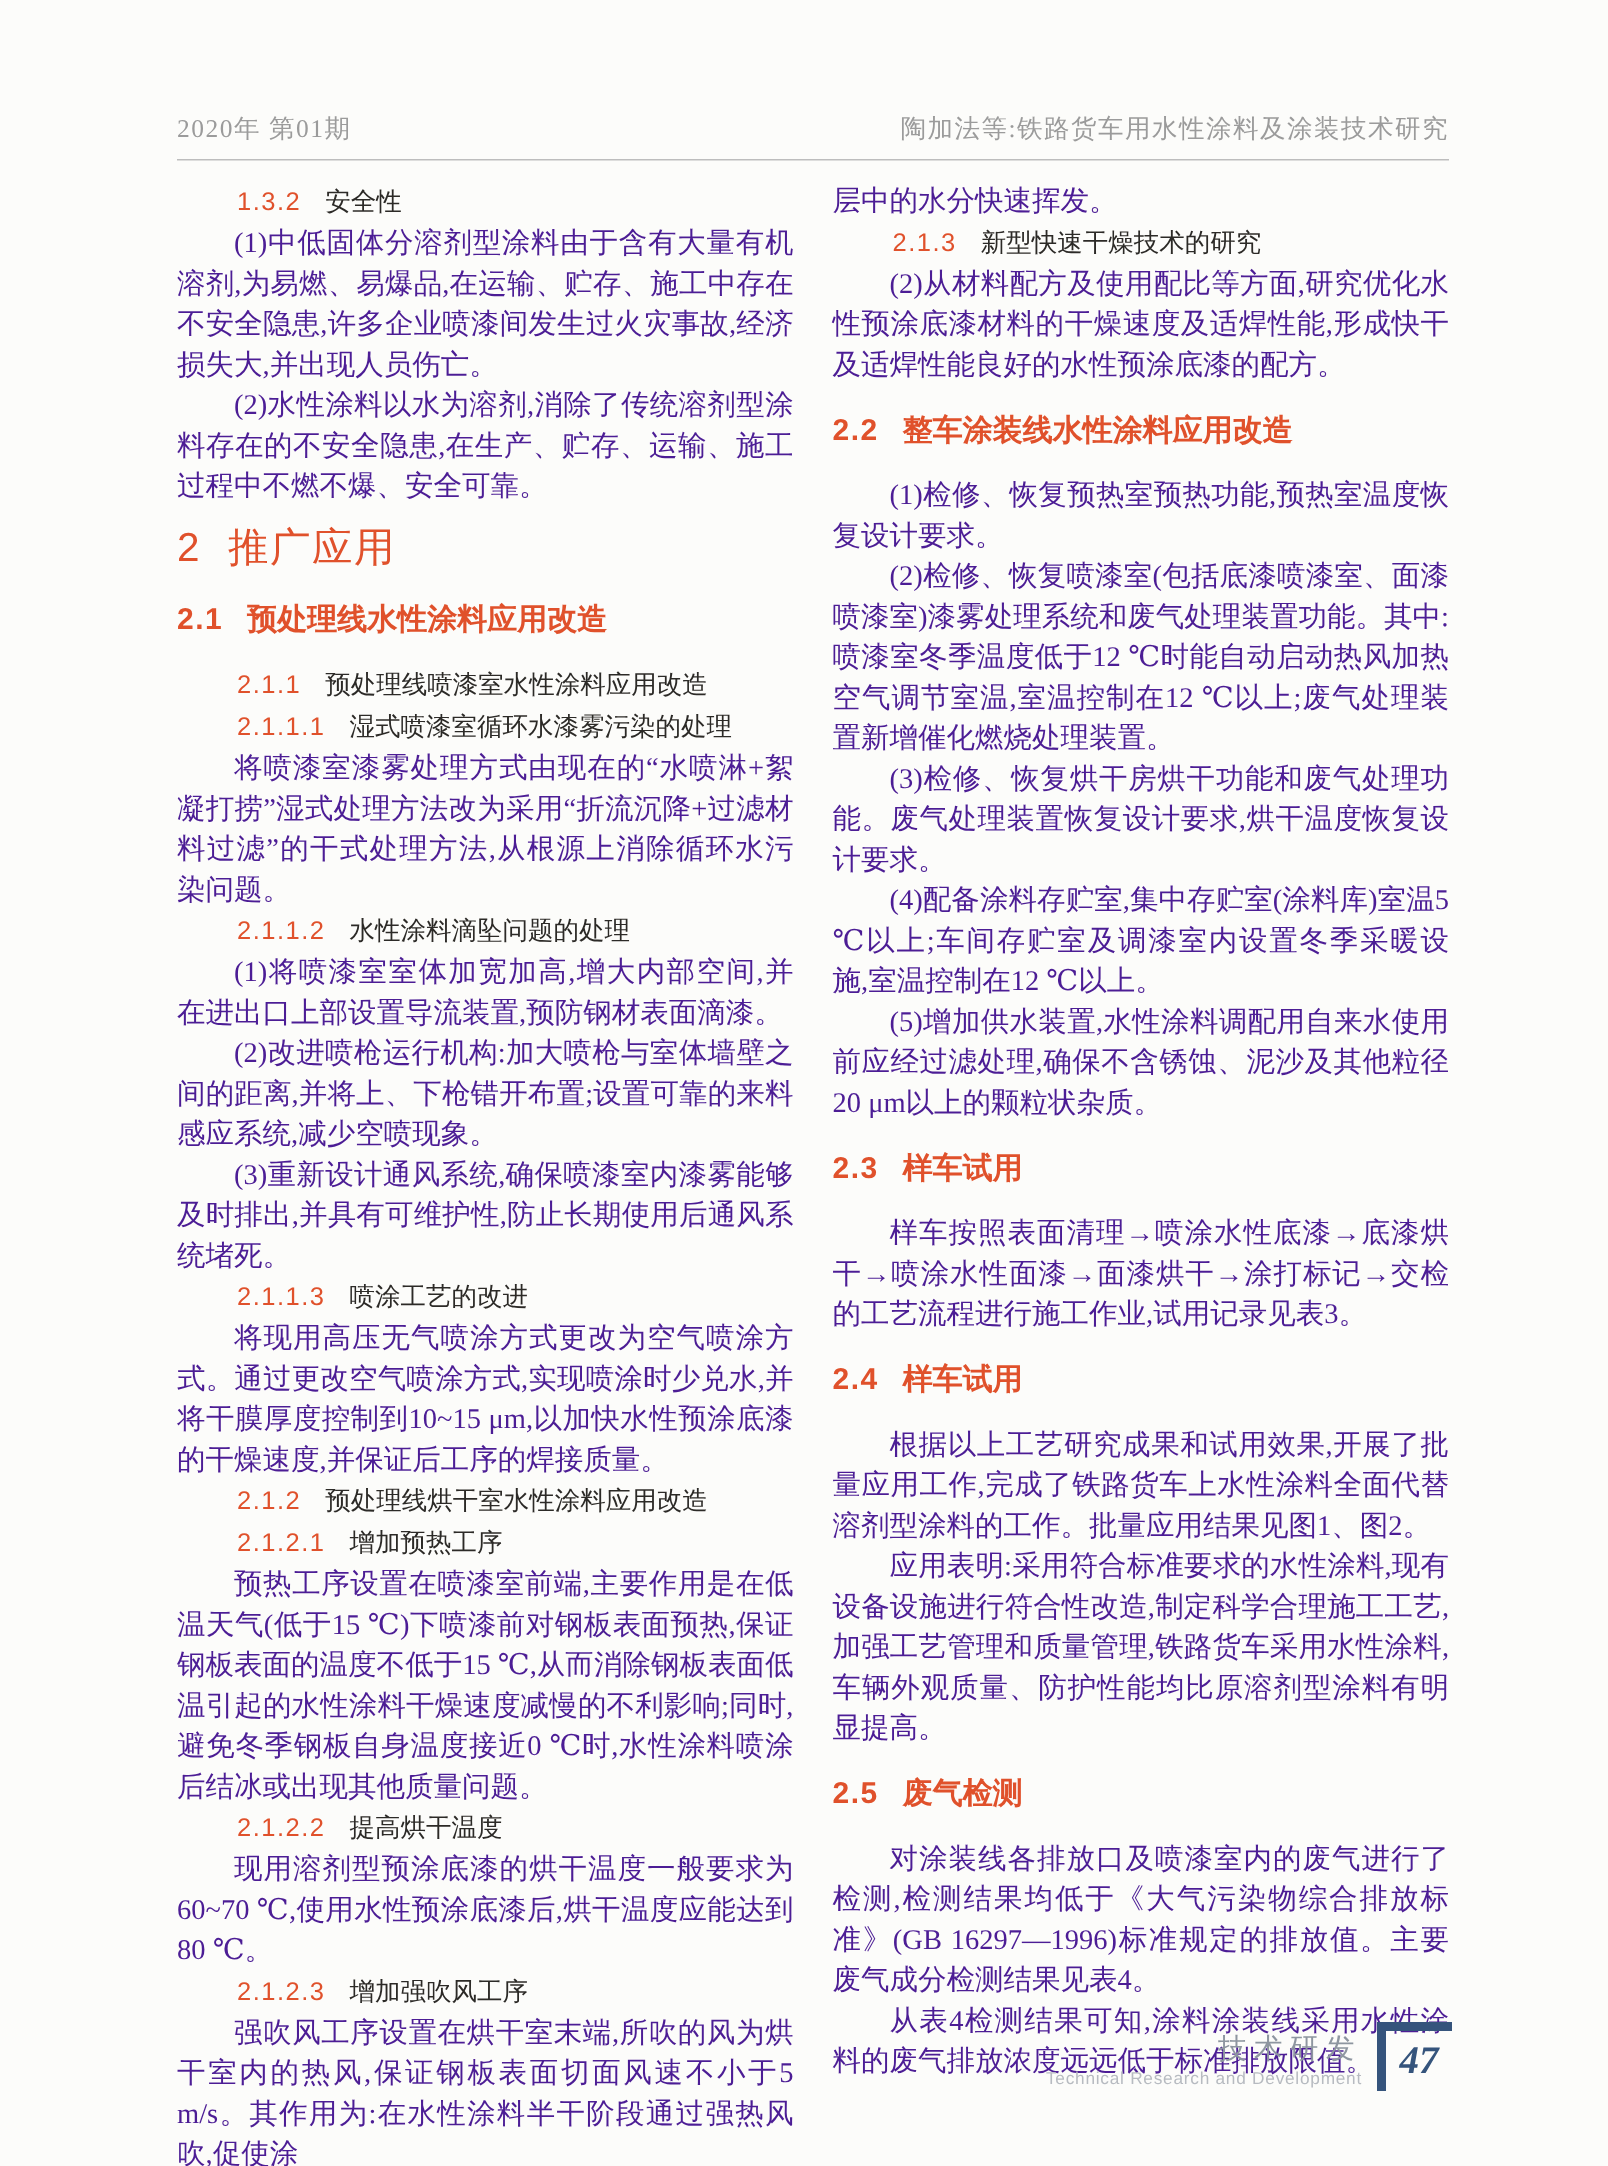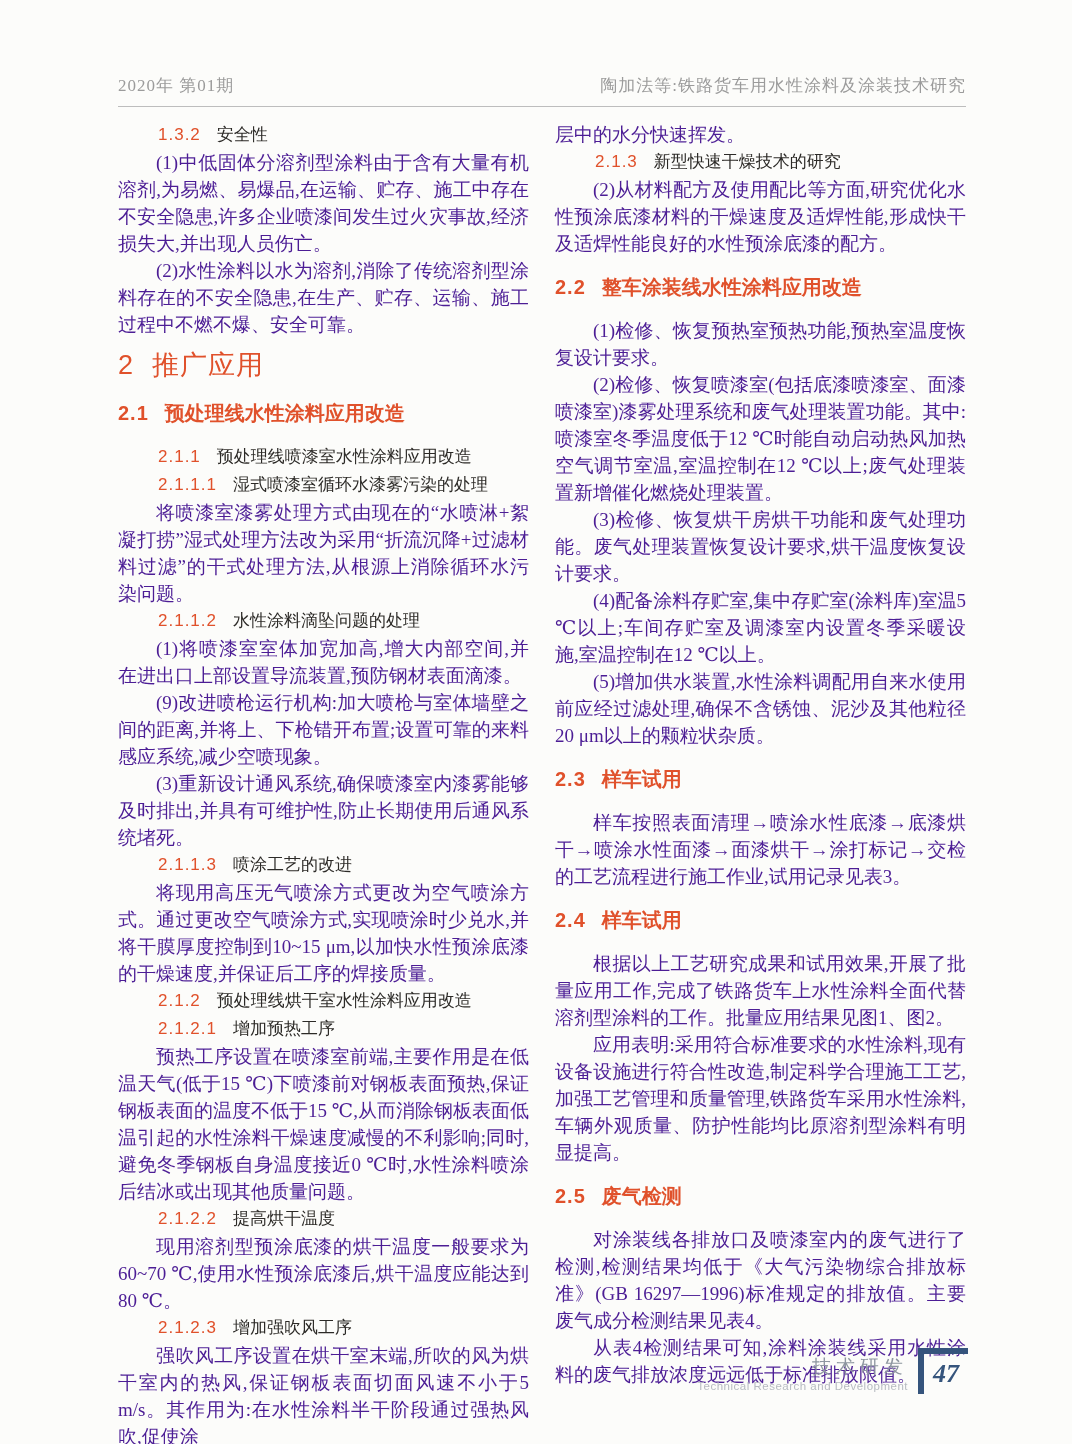--- a/index.html
+++ b/index.html
@@ -91,21 +91,21 @@
         <div class="blk h3"><span class="num">1.3.2</span><span class="ttl">安全性</span></div>
         <div class="blk p">(1)中低固体分溶剂型涂料由于含有大量有机溶剂,为易燃、易爆品,在运输、贮存、施工中存在不安全隐患,许多企业喷漆间发生过火灾事故,经济损失大,并出现人员伤亡。</div>
         <div class="blk p">(2)水性涂料以水为溶剂,消除了传统溶剂型涂料存在的不安全隐患,在生产、贮存、运输、施工过程中不燃不爆、安全可靠。</div>
         <div class="blk h1"><span class="num">2</span><span class="ttl">推广应用</span></div>
         <div class="blk h2"><span class="num">2.1</span><span class="ttl">预处理线水性涂料应用改造</span></div>
         <div class="blk h3"><span class="num">2.1.1</span><span class="ttl">预处理线喷漆室水性涂料应用改造</span></div>
         <div class="blk h3"><span class="num">2.1.1.1</span><span class="ttl">湿式喷漆室循环水漆雾污染的处理</span></div>
         <div class="blk p">将喷漆室漆雾处理方式由现在的“水喷淋+絮凝打捞”湿式处理方法改为采用“折流沉降+过滤材料过滤”的干式处理方法,从根源上消除循环水污染问题。</div>
         <div class="blk h3"><span class="num">2.1.1.2</span><span class="ttl">水性涂料滴坠问题的处理</span></div>
         <div class="blk p">(1)将喷漆室室体加宽加高,增大内部空间,并在进出口上部设置导流装置,预防钢材表面滴漆。</div>
-        <div class="blk p">(9)改进喷枪运行机构:加大喷枪与室体墙壁之间的距离,并将上、下枪错开布置;设置可靠的来料感应系统,减少空喷现象。</div>
+        <div class="blk p">(2)改进喷枪运行机构:加大喷枪与室体墙壁之间的距离,并将上、下枪错开布置;设置可靠的来料感应系统,减少空喷现象。</div>
         <div class="blk p">(3)重新设计通风系统,确保喷漆室内漆雾能够及时排出,并具有可维护性,防止长期使用后通风系统堵死。</div>
         <div class="blk h3"><span class="num">2.1.1.3</span><span class="ttl">喷涂工艺的改进</span></div>
         <div class="blk p">将现用高压无气喷涂方式更改为空气喷涂方式。通过更改空气喷涂方式,实现喷涂时少兑水,并将干膜厚度控制到10~15 μm,以加快水性预涂底漆的干燥速度,并保证后工序的焊接质量。</div>
         <div class="blk h3"><span class="num">2.1.2</span><span class="ttl">预处理线烘干室水性涂料应用改造</span></div>
         <div class="blk h3"><span class="num">2.1.2.1</span><span class="ttl">增加预热工序</span></div>
         <div class="blk p">预热工序设置在喷漆室前端,主要作用是在低温天气(低于15 ℃)下喷漆前对钢板表面预热,保证钢板表面的温度不低于15 ℃,从而消除钢板表面低温引起的水性涂料干燥速度减慢的不利影响;同时,避免冬季钢板自身温度接近0 ℃时,水性涂料喷涂后结冰或出现其他质量问题。</div>
         <div class="blk h3"><span class="num">2.1.2.2</span><span class="ttl">提高烘干温度</span></div>
         <div class="blk p">现用溶剂型预涂底漆的烘干温度一般要求为60~70 ℃,使用水性预涂底漆后,烘干温度应能达到80 ℃。</div>
         <div class="blk h3"><span class="num">2.1.2.3</span><span class="ttl">增加强吹风工序</span></div>
         <div class="blk p">强吹风工序设置在烘干室末端,所吹的风为烘干室内的热风,保证钢板表面切面风速不小于5 m/s。其作用为:在水性涂料半干阶段通过强热风吹,促使涂</div>

